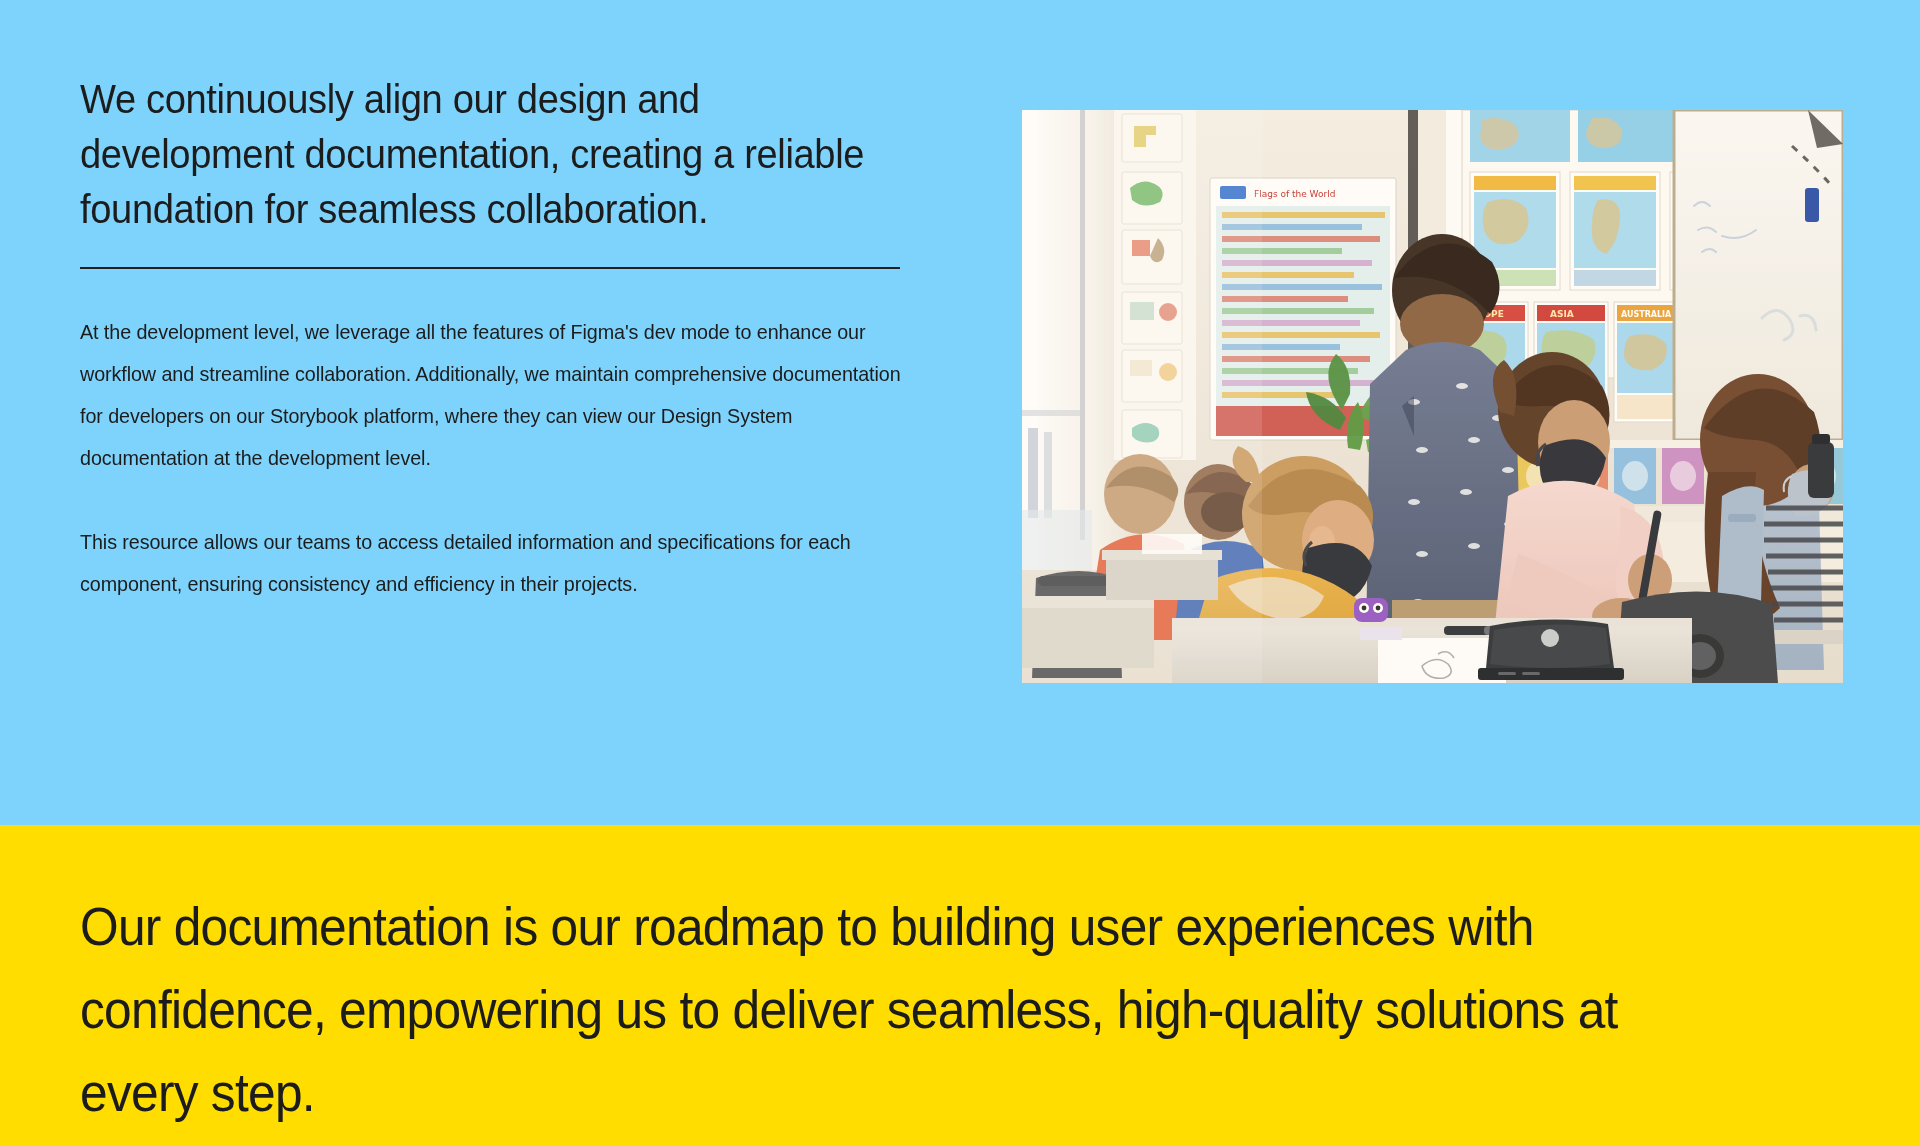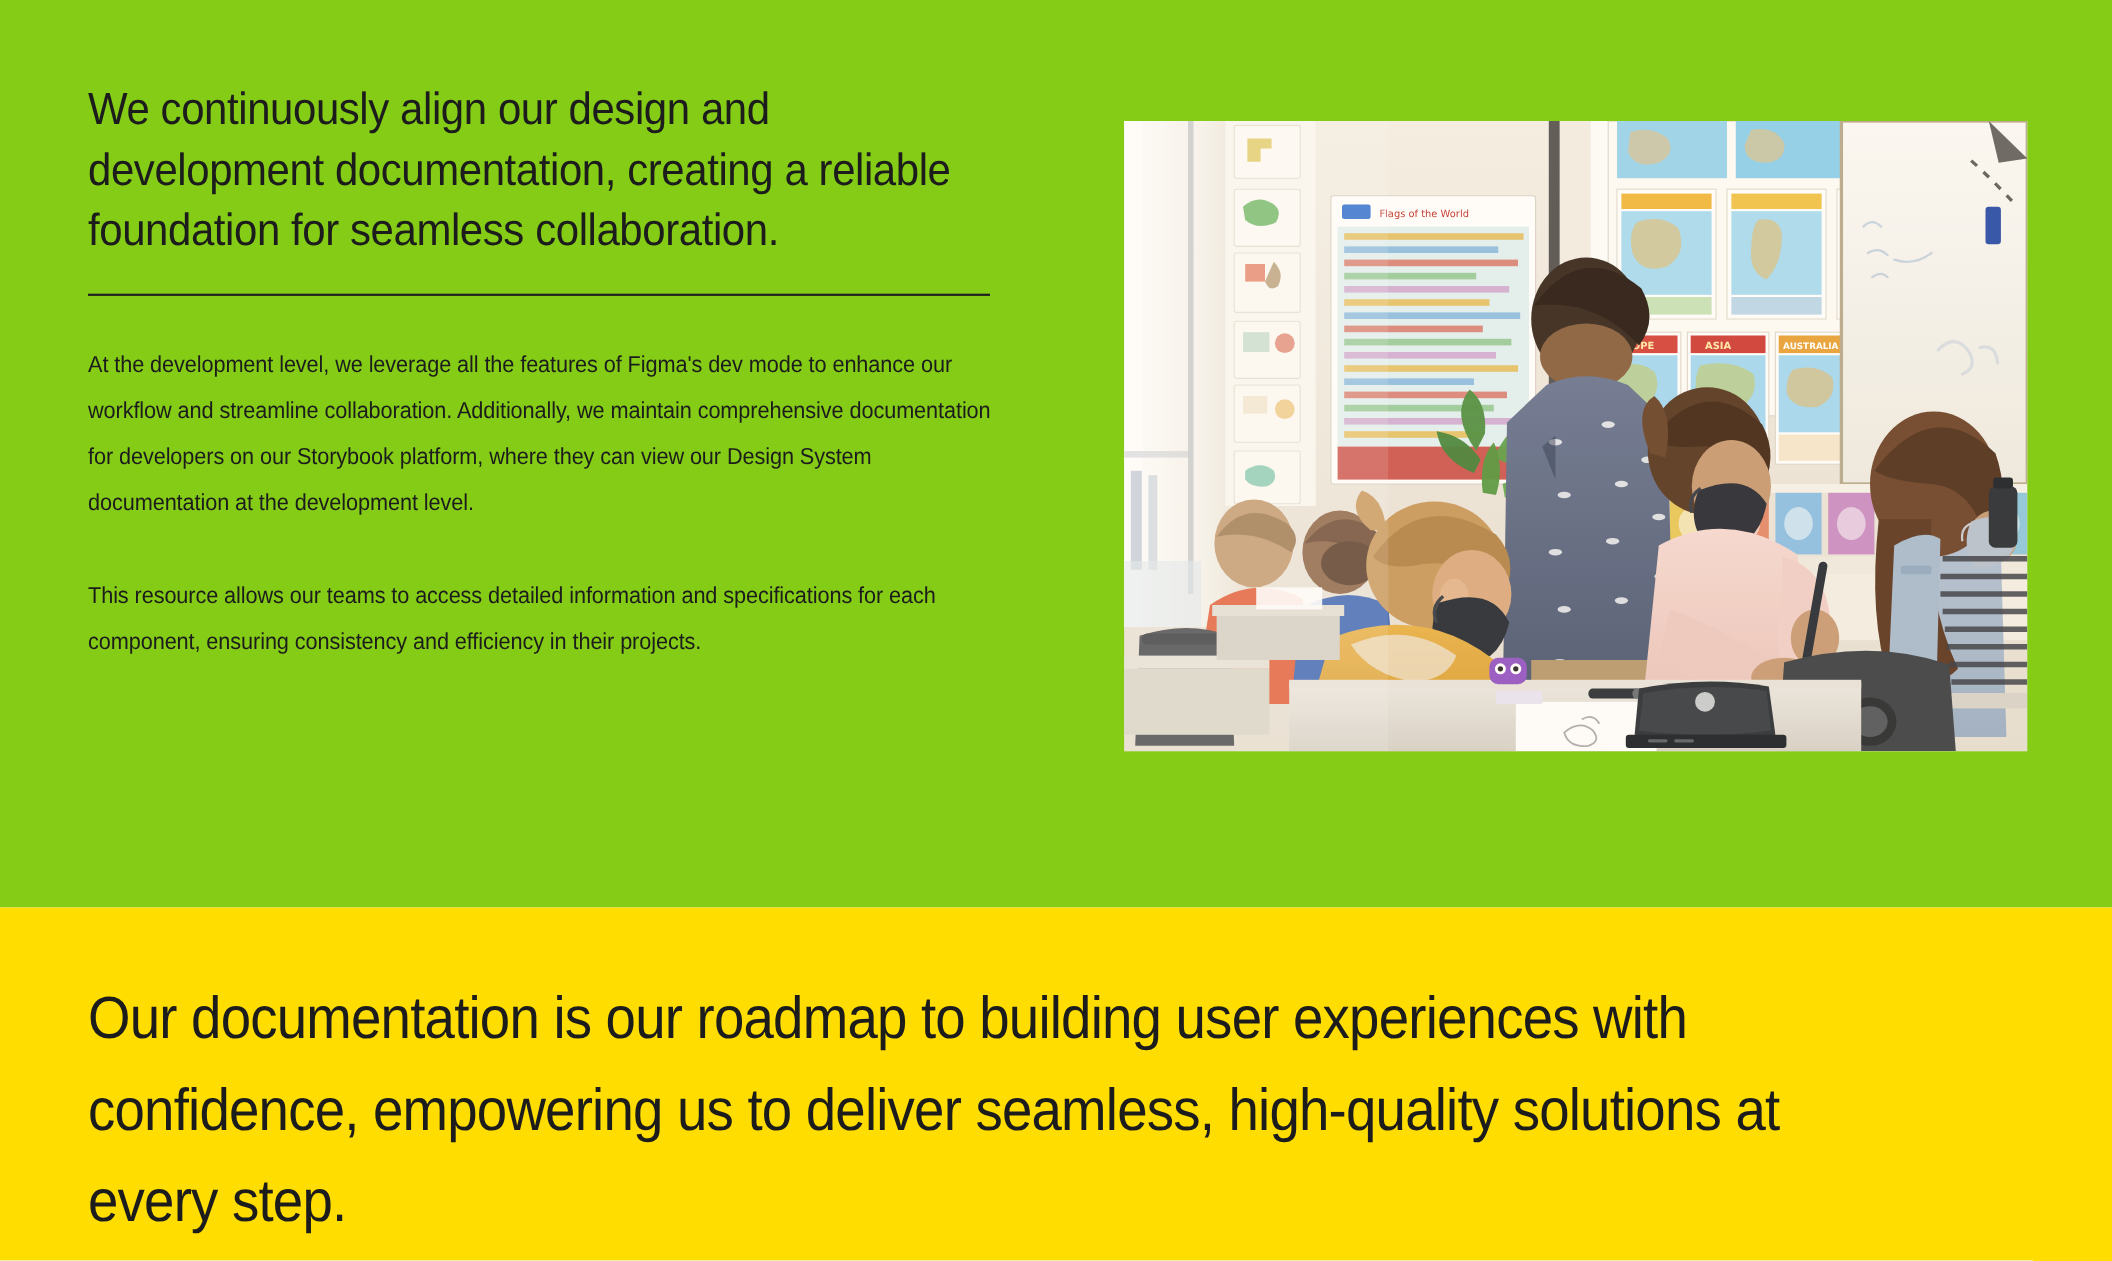--- a/index.html
+++ b/index.html
@@ -19,21 +19,21 @@
     height: 1146px;
     background: #ffffff;
   }
 
   
   .top-section {
     position: absolute;
     left: 0; top: 0;
     width: 1920px;
     height: 825px;
-    background: #84cc16;
+    background: #7dd3fc;
   }
 
   .text-column {
     position: absolute;
     left: 80px;
     top: 72px;
     width: 830px;
   }
 
   .headline {

